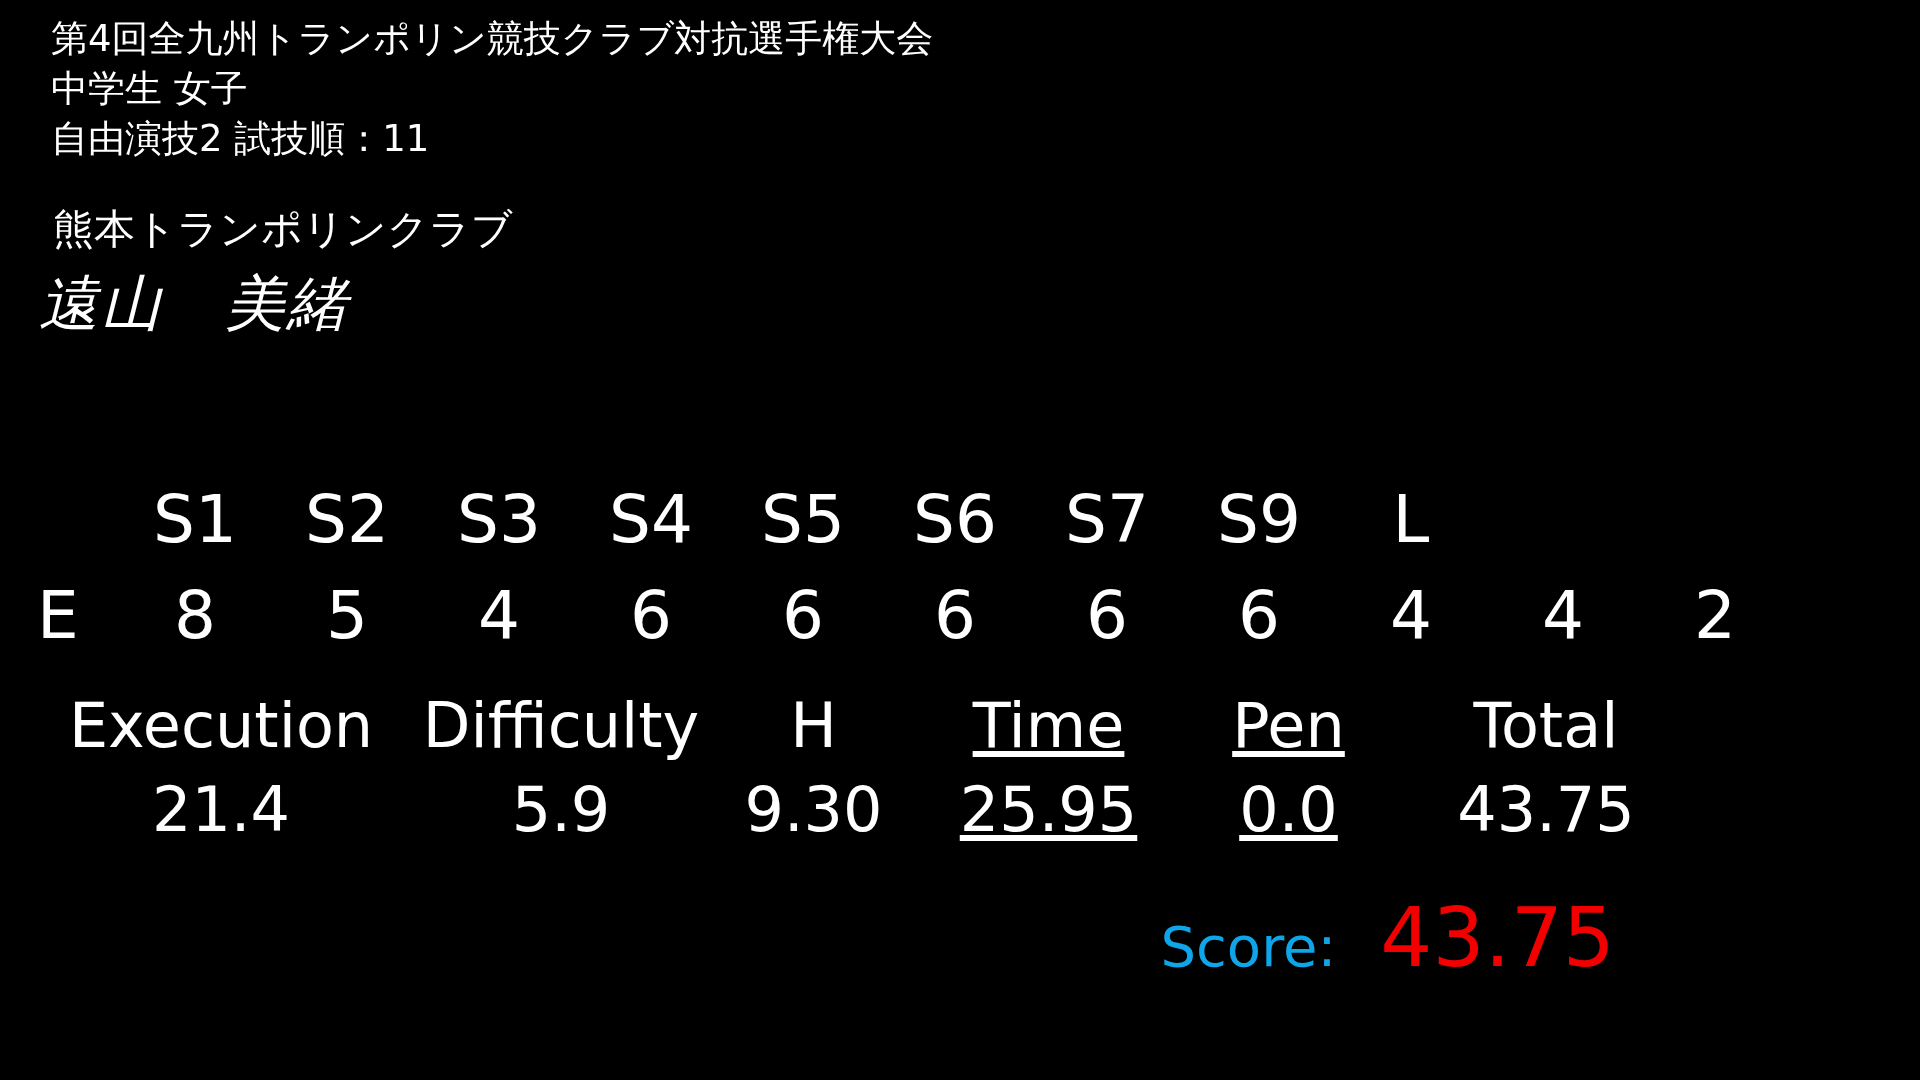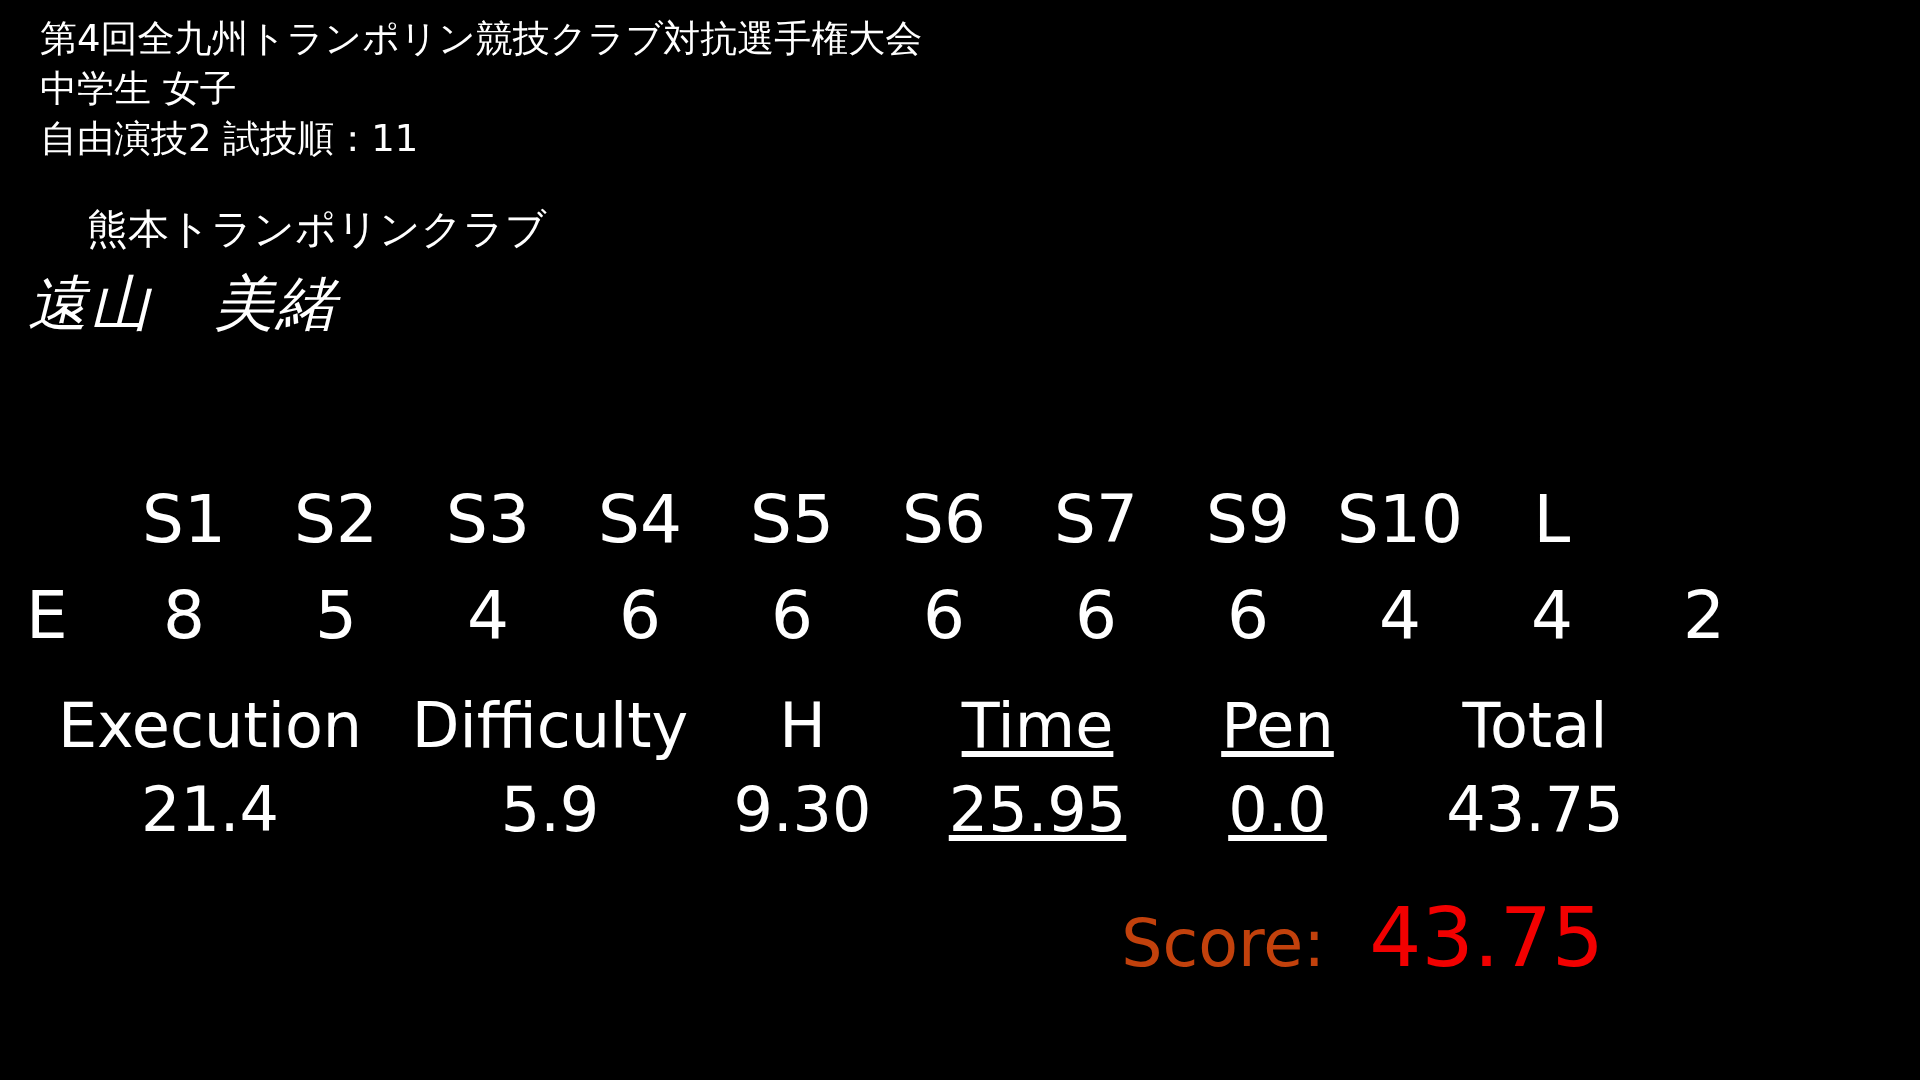--- a/index.html
+++ b/index.html
@@ -11,21 +11,21 @@
     width: 1920px;
     height: 1080px;
     overflow: hidden;
     font-family: "DejaVu Sans", "Liberation Sans", sans-serif;
     color: #ffffff;
     position: relative;
   }
 
   #scoreboard {
     position: absolute;
-    left: 0;
+    left: 11px;
     top: 0;
     width: 1636px;
     height: 1080px;
     background: #000000;
   }
 
   
   .header-block {
     position: absolute;
     left: 40px;
@@ -39,21 +39,20 @@
     letter-spacing: 0px;
   }
 
   .club-line {
     position: absolute;
     left: 42px;
     top: 205px;
     font-size: 41px;
     line-height: 48px;
     white-space: nowrap;
-    margin-left: 45px;
   }
 
   .athlete-name {
     position: absolute;
     left: 28px;
     top: 248px;
     font-size: 60px;
     line-height: 110px;
     white-space: pre;
     letter-spacing: 2px;
@@ -126,23 +125,23 @@
   .final-score {
     position: absolute;
     right: 32px;
     top: 888px;
     display: flex;
     align-items: baseline;
     justify-content: flex-end;
     white-space: nowrap;
   }
   .final-score .label {
-    font-size: 65px;
+    font-size: 56px;
     line-height: 100px;
-    color: #c2410c;
+    color: #0ea5e9;
   }
   .final-score .value {
     font-size: 82px;
     line-height: 100px;
     margin-left: 44px;
   }
 </style>
 </head>
 <body style="background: rgb(0, 0, 0);">
 
@@ -162,21 +161,20 @@
     <div class="judges-row">
       <div class="jcell spacer"></div>
       <div class="jcell sj">S1</div>
       <div class="jcell sj">S2</div>
       <div class="jcell sj">S3</div>
       <div class="jcell sj">S4</div>
       <div class="jcell sj">S5</div>
       <div class="jcell sj">S6</div>
       <div class="jcell sj">S7</div>
       <div class="jcell sj">S9</div>
-      <div class="jcell sj">S10</div>
       <div class="jcell last">L</div>
     </div>
     <div class="judges-row">
       <div class="jcell rowlabel">E</div>
       <div class="jcell sj">8</div>
       <div class="jcell sj">5</div>
       <div class="jcell sj">4</div>
       <div class="jcell sj">6</div>
       <div class="jcell sj">6</div>
       <div class="jcell sj">6</div>

